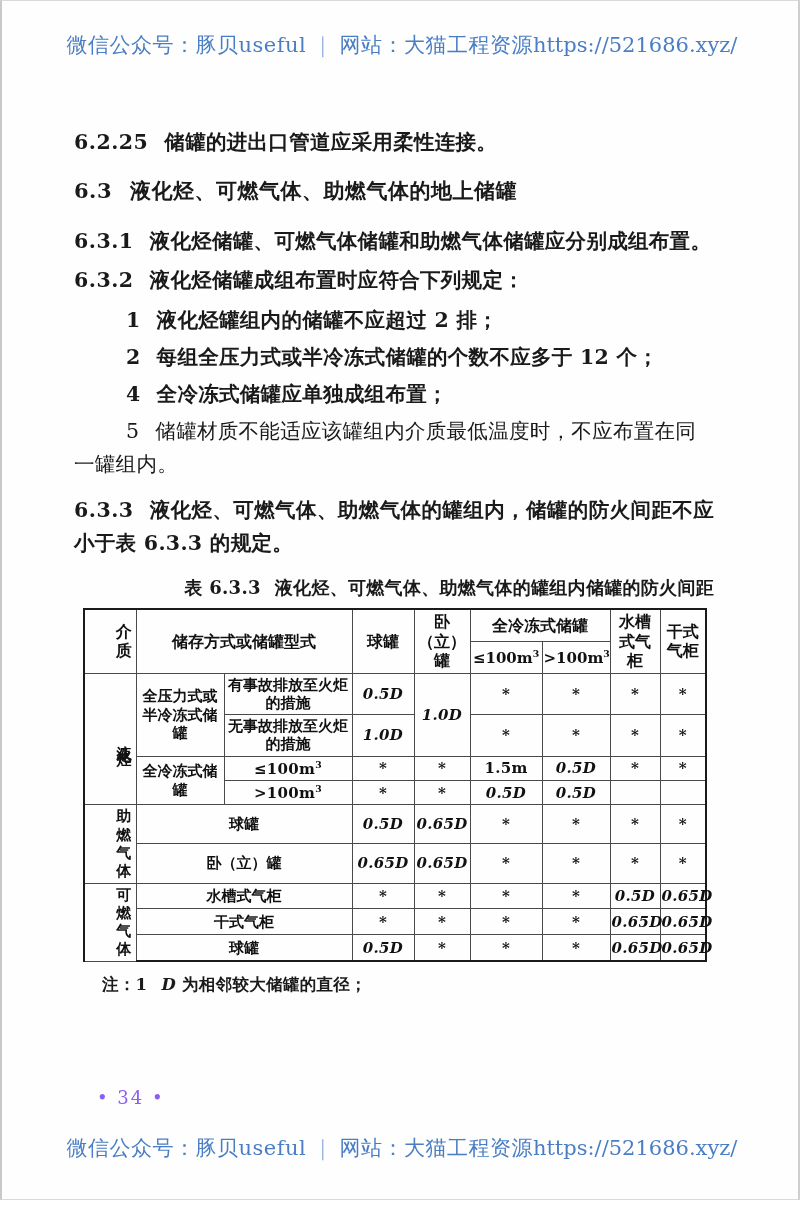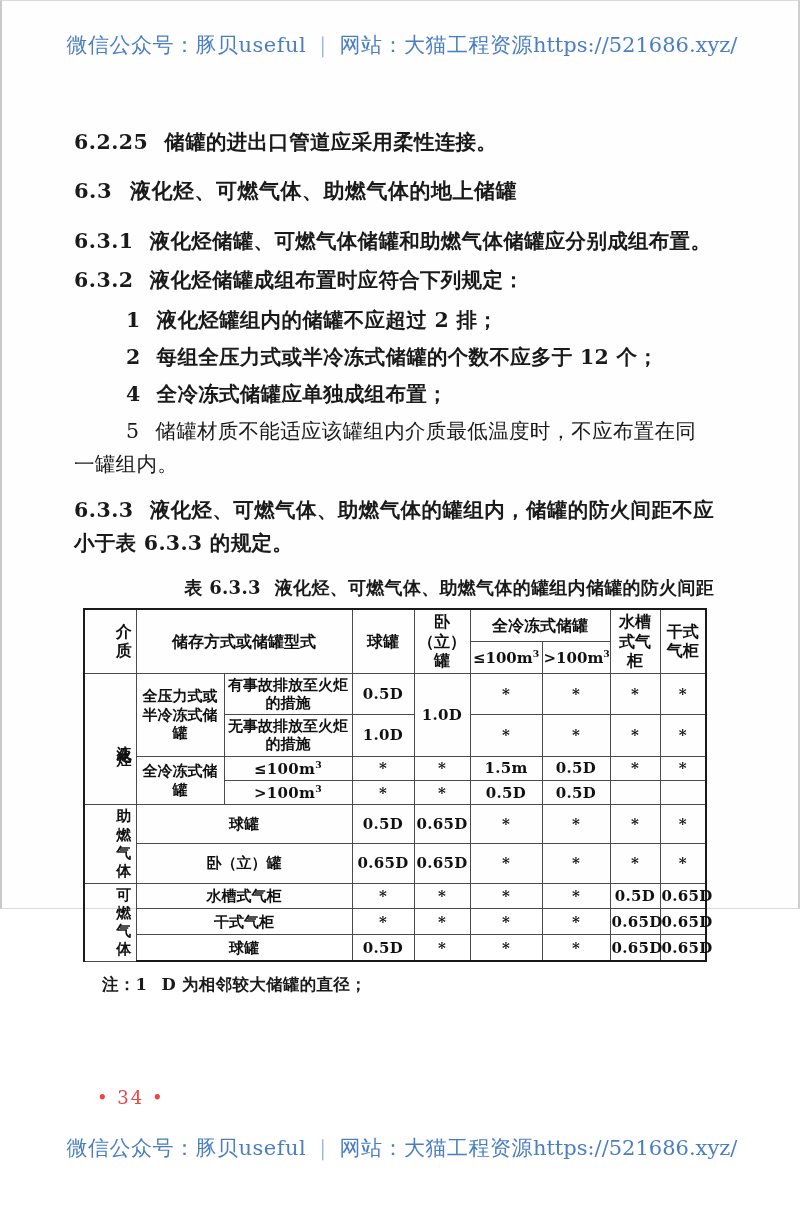--- a/index.html
+++ b/index.html
@@ -11,21 +11,21 @@
     width: 800px;
     height: 1215px;
     position: relative;
     font-family: "DejaVu Serif", "Liberation Serif", serif;
     color: #1a1a1a;
     overflow: hidden;
   }
   .page {
     position: absolute;
     left: 0; top: 0;
-    width: 800px; height: 909px;
+    width: 800px; height: 1200px;
     box-sizing: border-box;
     border-left: 2px solid #c9c9c9;
     border-right: 2px solid #cfcfcf;
     border-top: 1px solid #dadada;
     border-bottom: 1px solid #dadada;
     background: #fefefe;
   }
 
   
   .wm {
@@ -125,42 +125,42 @@
   table.fire .outer-bot { border-bottom: 2px solid #1a1a1a; }
   table.fire .outer-l { border-left: 2px solid #1a1a1a; padding-left: 28px; }
   table.fire .outer-r { border-right: 2px solid #1a1a1a; }
   .vtext {
     writing-mode: vertical-rl;
     text-orientation: upright;
     letter-spacing: 4px;
     display: inline-block;
     line-height: 1.1;
   }
-  .dv { font-family: "DejaVu Serif", "Liberation Serif", serif; }
+  .dv { font-style: italic; font-family: "DejaVu Serif", "Liberation Serif", serif; }
   .val { font-family: "DejaVu Serif", "Liberation Serif", serif; letter-spacing: 0.3px; }
   .ast { font-size: 15px; }
   sup { font-size: 0.62em; vertical-align: super; }
   .hdr-med { font-size: 16px; }
   .hdr-sm { font-size: 15px; }
 
   
   .note {
     margin: 12px 0 0 0;
     padding-left: 28px;
     font-size: 16.5px;
     font-weight: 700;
     letter-spacing: 0.3px;
   }
   .note .gap { display: inline-block; width: 14px; }
   .folio {
     position: absolute;
     left: 95px;
     top: 1086px;
     font-size: 18px;
-    color: #ef4444;
+    color: #8b5cf6;
     font-family: "DejaVu Serif", "Liberation Serif", serif;
     letter-spacing: 2px;
   }
 </style>
 </head>
 <body>
 
 <div class="page">
 
   <div class="wm wm-top">

